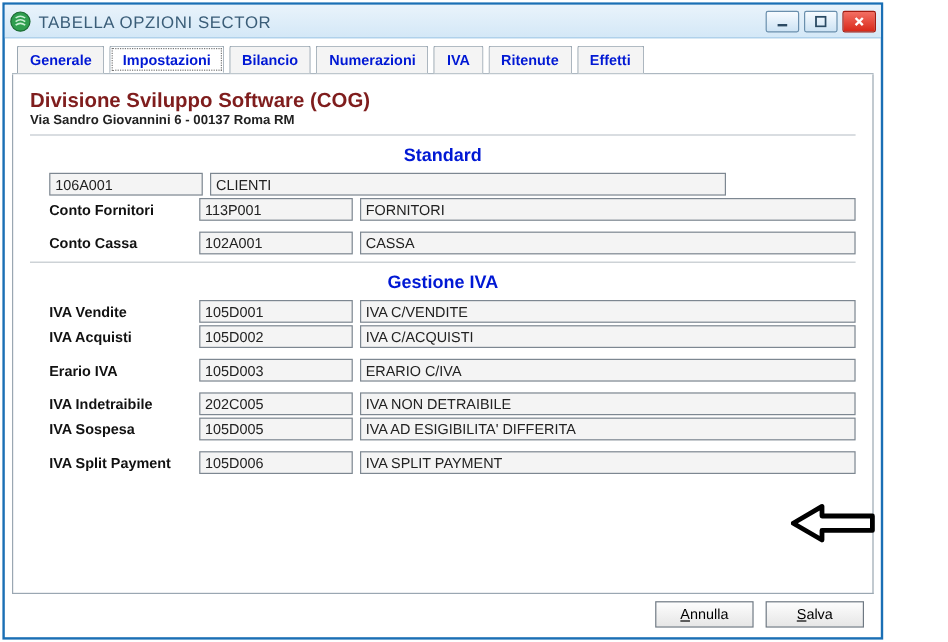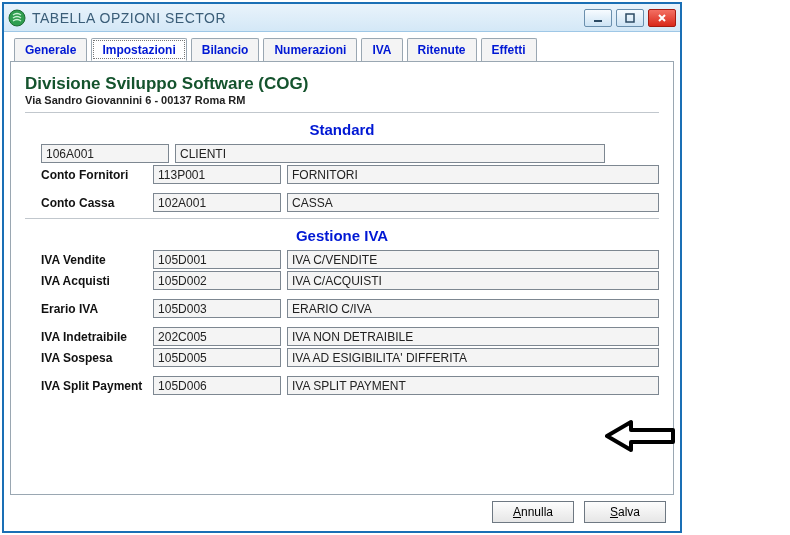--- a/index.html
+++ b/index.html
@@ -8,21 +8,21 @@
     padding: 0;
     font-family: "Segoe UI", Tahoma, Arial, sans-serif;
     font-size: 12px;
     background: #fff;
     width: 790px;
     height: 535px;
     overflow: hidden;
   }
   .window {
     border: 2px solid #1a6fb5;
-    width: 680px;
+    width: 734px;
     height: 531px;
     margin: 2px;
     display: flex;
     flex-direction: column;
     background: #fff;
   }
   .titlebar {
     background: linear-gradient(#e9f3fb, #d4e8f7);
     border-bottom: 1px solid #9ec7e6;
     height: 28px;
@@ -90,21 +90,21 @@
     border: 1px solid #9aa7b2;
     border-top: none;
     flex: 1;
     padding: 10px 14px 14px 14px;
     background: #fff;
     position: relative;
   }
   .org-title {
     font-size: 17px;
     font-weight: bold;
-    color: #14532d;
+    color: #7f1d1d;
     margin: 2px 0 0 0;
   }
   .org-sub {
     font-size: 11px;
     font-weight: bold;
     color: #222;
     margin: 0 0 6px 0;
   }
   hr.div {
     border: none;

